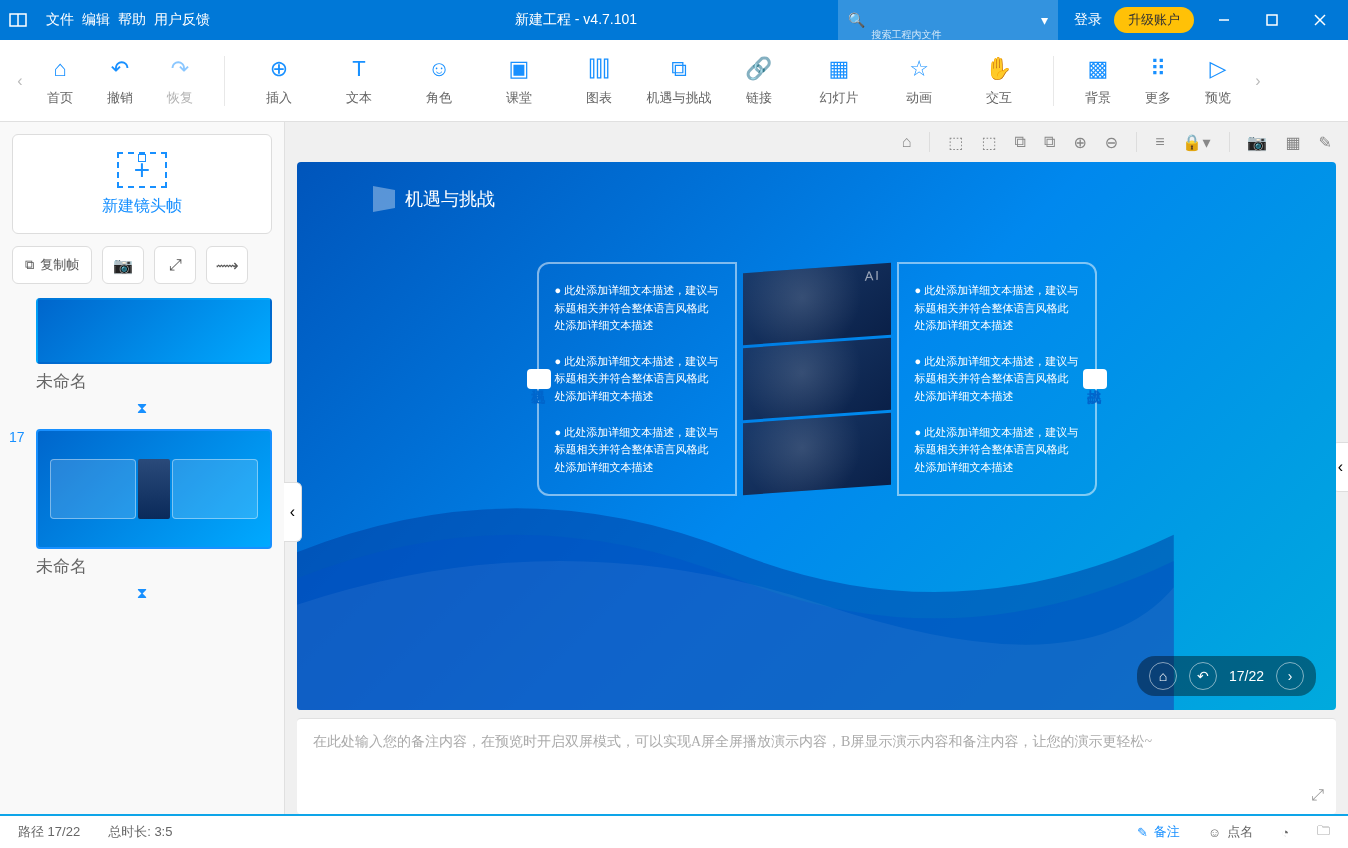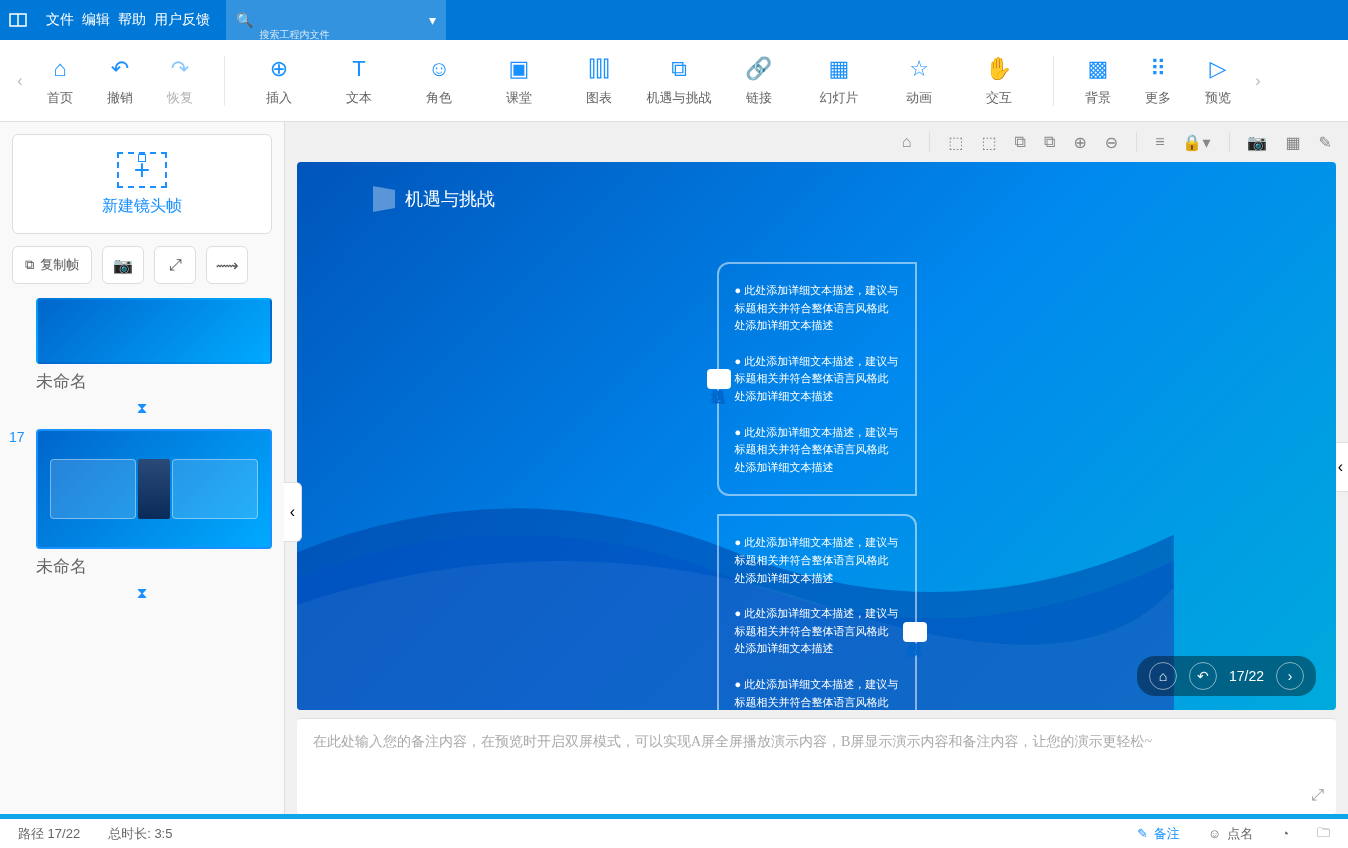--- a/index.html
+++ b/index.html
@@ -48,42 +48,42 @@
 .thumb18 .mitem { background: rgba(255,255,255,.2); height: 14px; border-radius: 2px; width: 70%; }
 .canvas-area { flex: 1; display: flex; flex-direction: column; background: #f0f0f0; position: relative; min-width: 0; }
 .canvas-toolbar { height: 40px; display: flex; align-items: center; justify-content: flex-end; gap: 18px; padding: 0 16px; color: #888; font-size: 16px; }
 .ct-sep { width: 1px; height: 20px; background: #ddd; }
 .canvas-toolbar span { cursor: pointer; }
 .canvas-main { flex: 1; padding: 0 12px 8px 12px; position: relative; min-height: 0; }
 .slide-canvas { width: 100%; height: 100%; background: linear-gradient(135deg, #0055bb 0%, #0088ee 50%, #00aadd 100%); border-radius: 4px; position: relative; overflow: hidden; }
 .wave { position: absolute; bottom: 0; left: 0; right: 0; height: 48%; }
 .slide-title { position: absolute; top: 24px; left: 76px; color: #fff; font-size: 18px; font-weight: 400; display: flex; align-items: center; gap: 10px; }
 .title-icon { width: 22px; height: 26px; background: rgba(255,255,255,.35); clip-path: polygon(0 0, 100% 15%, 100% 85%, 0 100%); }
-.content-row { position: absolute; top: 100px; left: 50%; transform: translateX(-50%); display: flex; align-items: stretch; gap: 0; flex-direction: column; }
+.content-row { position: absolute; top: 100px; left: 50%; transform: translateX(-50%); display: flex; align-items: stretch; gap: 0; }
 .text-panel { width: 200px; border: 2px solid rgba(255,255,255,.5); border-radius: 12px; padding: 18px 16px; display: flex; flex-direction: column; gap: 18px; color: #fff; font-size: 11px; line-height: 1.6; position: relative; }
 .text-panel.left { border-top-right-radius: 0; border-bottom-right-radius: 0; }
 .text-panel.right { border-top-left-radius: 0; border-bottom-left-radius: 0; }
 .vtab { position: absolute; background: #fff; color: #0066cc; width: 24px; padding: 10px 0; display: flex; align-items: center; justify-content: center; writing-mode: vertical-rl; font-size: 14px; border-radius: 4px; font-weight: 600; }
 .vtab.left { left: -12px; top: 50%; transform: translateY(-50%); }
 .vtab.right { right: -12px; top: 50%; transform: translateY(-50%); }
 .center-img { width: 160px; display: flex; flex-direction: column; gap: 3px; padding: 6px; }
 .img-slice { background: linear-gradient(145deg, #1a3a6a, #0a2048); flex: 1; transform: skewY(-4deg); position: relative; overflow: hidden; }
 .img-slice::after { content:''; position: absolute; inset: 0; background: radial-gradient(circle at 40% 40%, rgba(255,255,255,.15), transparent 60%); }
 .ai-label { position: absolute; top: 4px; right: 10px; color: rgba(255,255,255,.6); font-size: 13px; letter-spacing: 2px; }
 .bullet::before { content: '●'; margin-right: 3px; }
 .page-badge { position: absolute; left: 16px; top: 252px; background: #999; color: #fff; width: 28px; height: 20px; border-radius: 10px; font-size: 12px; display: flex; align-items: center; justify-content: center; }
 .collapse-handle { position: absolute; left: -1px; top: 360px; width: 18px; height: 60px; background: #fff; border: 1px solid #ddd; border-left: none; border-radius: 0 6px 6px 0; display: flex; align-items: center; justify-content: center; cursor: pointer; z-index: 5; }
 .right-handle { position: absolute; right: 0; top: 320px; width: 16px; height: 50px; background: #fff; border: 1px solid #ddd; border-right: none; border-radius: 6px 0 0 6px; display: flex; align-items: center; justify-content: center; cursor: pointer; }
 .nav-overlay { position: absolute; bottom: 14px; right: 20px; display: flex; align-items: center; gap: 12px; background: rgba(0,0,0,.4); border-radius: 18px; padding: 6px 12px; color: #fff; font-size: 14px; }
 .nav-overlay .nbtn { width: 28px; height: 28px; border: 1px solid rgba(255,255,255,.5); border-radius: 50%; display: flex; align-items: center; justify-content: center; cursor: pointer; }
 .notes-area { height: 96px; border-top: 1px solid #e0e0e0; background: #fff; position: relative; margin: 0 12px 0 12px; border-radius: 4px; }
 .notes-area textarea { width: 100%; height: 100%; border: none; resize: none; padding: 14px 40px 14px 16px; font-size: 14px; color: #666; outline: none; background: transparent; font-family: Liberation Serif, serif; }
 .notes-area textarea::placeholder { color: #aaa; }
 .expand-notes { position: absolute; right: 12px; bottom: 10px; color: #999; cursor: pointer; font-size: 16px; }
-.statusbar { height: 34px; background: #fff; border-top: 5px solid #0ea5e9; display: flex; align-items: center; padding: 0 18px; font-size: 13px; color: #666; gap: 28px; }
+.statusbar { height: 34px; background: #fff; border-top: 2px solid #0ea5e9; display: flex; align-items: center; padding: 0 18px; font-size: 13px; color: #666; gap: 28px; }
 .statusbar .spacer { flex: 1; }
 .statusbar .sitem { display: flex; align-items: center; gap: 6px; cursor: pointer; }
 .statusbar .sitem.active { color: #1890ff; }
 svg { display: block; }
 </style>
 </head>
 <body>
 
 <div class="titlebar">
   <div class="logo">
@@ -91,24 +91,45 @@
         <rect x="1" y="3" width="16" height="12" fill="none" stroke="#fff" stroke-width="1.5"></rect>
         <line x1="9" y1="3" x2="9" y2="15" stroke="#fff" stroke-width="1.5"></line>
       </svg>
   </div>
   <div class="menu">
     <span>文件</span>
     <span>编辑</span>
     <span>帮助</span>
     <span>用户反馈</span>
   </div>
+  <div class="center">新建工程 - v4.7.101</div>
   <div class="search">
     <span style="margin-right:6px;">🔍</span>
     <input placeholder="搜索工程内文件" style="">
     <span style="margin-left:6px;">▾</span>
+  </div>
+  <div class="right">
+    <span>登录</span>
+    <span class="upgrade">升级账户</span>
+    <div class="winbtn">
+        <svg width="12" height="12">
+          <line x1="1" y1="6" x2="11" y2="6" stroke="#fff" stroke-width="1.5"></line>
+        </svg>
+      </div>
+    <div class="winbtn">
+        <svg width="12" height="12">
+          <rect x="1" y="1" width="10" height="10" fill="none" stroke="#fff" stroke-width="1.5"></rect>
+        </svg>
+      </div>
+    <div class="winbtn">
+        <svg width="12" height="12">
+          <line x1="1" y1="1" x2="11" y2="11" stroke="#fff" stroke-width="1.5"></line>
+          <line x1="11" y1="1" x2="1" y2="11" stroke="#fff" stroke-width="1.5"></line>
+        </svg>
+      </div>
   </div>
 </div>
 
 <div class="toolbar">
   <div class="nav-arrow">‹</div>
   <div class="tool-group" id="tg-left">
       <div class="tool-item small">
         <div class="ticon">⌂</div>
         <div>首页</div>
       </div>

